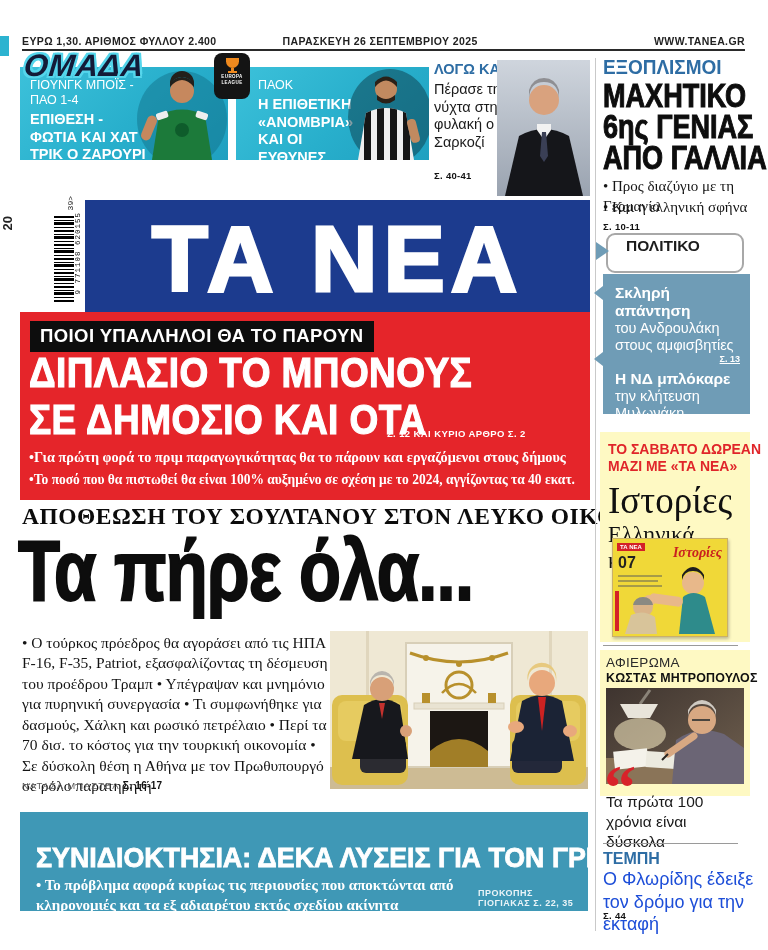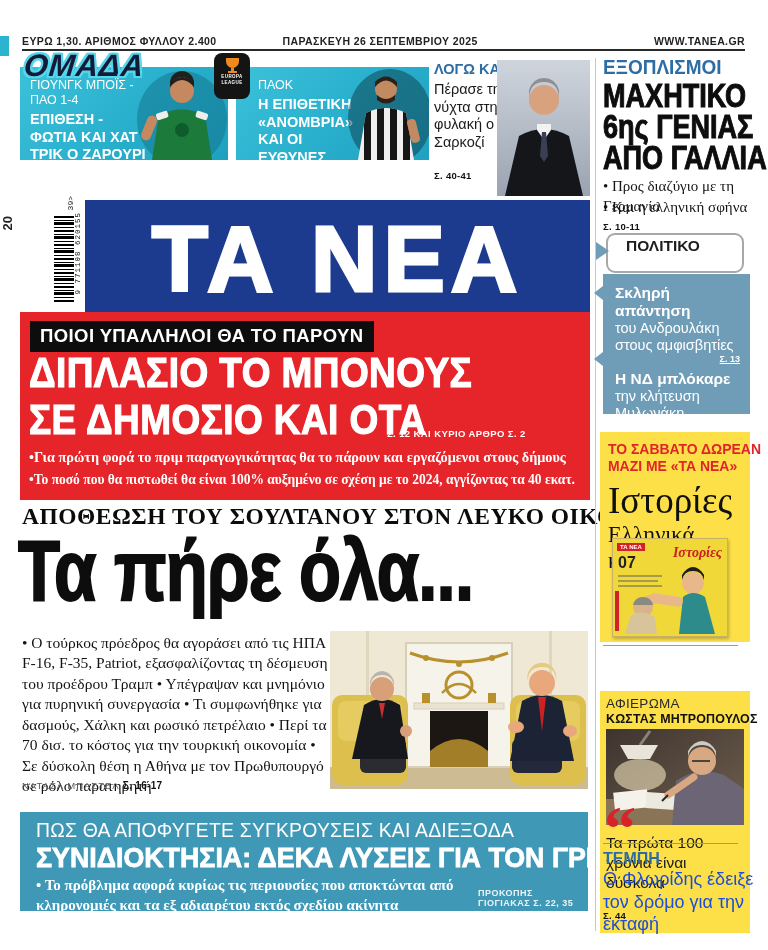--- a/index.html
+++ b/index.html
@@ -77,21 +77,21 @@
   .pol-h1{font-size:15.5px;font-weight:bold;color:#1c1c1c;line-height:1.1;}
   .pol-h2{font-size:15.5px;color:#a16207;line-height:1.1;margin-top:35px;}
   .pol-arrow{width:0;height:0;border-top:9px solid transparent;border-bottom:9px solid transparent;
              border-left:13px solid #6f9cb6;}
   .polbox{background:#6f9cb6;color:#fff;}
   .pol-bold{font-size:15.5px;font-weight:bold;line-height:1.15;}
   .pol-rest{font-size:14.5px;line-height:1.18;}
   .pol-page{font-size:9px;font-weight:bold;text-align:right;text-decoration:underline;}
   .notch{width:0;height:0;border-top:7px solid transparent;border-bottom:7px solid transparent;
          border-right:9px solid #6f9cb6;}
-  .graypanel{background:#fde047;}
+  .graypanel{background:#fef9c3;}
   .promo-kicker{font-size:15px;font-weight:bold;color:#e0252a;line-height:1.15;}
   .promo-title{font-family:"Liberation Serif",serif;font-size:37px;color:#101010;}
   .promo-sub{font-family:"Liberation Serif",serif;font-size:22.5px;color:#101010;}
   .cover{background:#f0d838;border:1px solid #c9b06a;box-shadow:1px 2px 3px rgba(0,0,0,.25);}
   .cover-brand{background:#d42027;color:#fff;font-size:6px;font-weight:bold;padding:1px 3px;}
   .cover-num{font-size:16px;font-weight:bold;color:#222;}
   .cover-title{font-family:"Liberation Serif",serif;font-style:italic;font-weight:bold;
                color:#c9201f;font-size:14px;}
   .cover-line{height:2px;background:#6a6a55;opacity:.55;}
   .feat-kicker{font-size:13.5px;color:#2b2b2b;letter-spacing:.3px;}
@@ -253,23 +253,20 @@
       <path d="M180,130 L192,70 Q212,58 232,70 L244,130 Z" fill="#1b2335"></path>
       <circle cx="212" cy="52" r="13" fill="#e8a87c"></circle>
       <path d="M198,50 Q198,36 212,36 Q227,36 226,52 Q228,40 220,34 Q208,28 200,38 Q196,44 198,50 Z" fill="#e7c97f"></path>
       <path d="M208,66 L212,100 L216,66 Z" fill="#cc2222"></path>
       <ellipse cx="186" cy="96" rx="8" ry="6" fill="#e8a87c"></ellipse>
       <ellipse cx="240" cy="100" rx="7" ry="6" fill="#e8a87c"></ellipse>
     </g>
   </svg>
 
   <div class="abs bluebox" style="left:20px;top:812px;width:568px;height:99px;">
-    <div class="abs nowrap" style="left:16px;top:7px;">
-      <span class="cx bb-kicker" style="transform:scaleX(.97);">ΠΩΣ ΘΑ ΑΠΟΦΥΓΕΤΕ ΣΥΓΚΡΟΥΣΕΙΣ ΚΑΙ ΑΔΙΕΞΟΔΑ</span>
-    </div>
     <div class="abs nowrap" style="left:16px;top:29px;">
       <span class="cx bb-h" style="transform:scaleX(.94);">ΣΥΝΙΔΙΟΚΤΗΣΙΑ: ΔΕΚΑ ΛΥΣΕΙΣ ΓΙΑ ΤΟΝ ΓΡΙΦΟ</span>
     </div>
     <div class="abs bb-bullet" style="left:16px;top:64px;width:430px;">• Το πρόβλημα αφορά κυρίως τις περιουσίες που αποκτώνται από κληρονομιές και τα εξ αδιαιρέτου εκτός σχεδίου ακίνητα</div>
     <div class="abs bb-byline" style="left:432px;top:76px;margin-left:26px;">
       <span>ΠΡΟΚΟΠΗΣ ΓΙΟΓΙΑΚΑΣ</span>
       <span>Σ. 22, 35</span>
     </div>
   </div>
 
@@ -328,21 +325,21 @@
         <rect x="28" y="28" width="34" height="10" rx="5" fill="#e8b88a" transform="rotate(8 45 33)"></rect>
         <circle cx="28" cy="34" r="6" fill="#e8b88a"></circle>
         <circle cx="22" cy="40" r="10" fill="#d9b48a"></circle>
         <path d="M12,38 Q14,30 22,30 Q30,30 32,38 Z" fill="#8a8a82"></path>
         <path d="M4,67 L10,48 Q22,42 34,50 L36,67 Z" fill="#d8c49a"></path>
       </svg>
     </div>
   </div>
   <div class="abs rule-h" style="left:603px;top:645px;width:135px;"></div>
 
-  <div class="abs graypanel" style="left:600px;top:650px;width:150px;height:242px;margin-top:41px;">
+  <div class="abs graypanel" style="left:600px;top:650px;width:150px;height:146px;">
     <div class="feat-kicker" style="padding:5px 0 0 6px;">ΑΦΙΕΡΩΜΑ</div>
     <div class="feat-name nowrap" style="padding-left:6px;"><span class="cx" style="transform:scaleX(.92);">ΚΩΣΤΑΣ ΜΗΤΡΟΠΟΥΛΟΣ</span></div>
     <svg class="abs" style="left:6px;top:38px;" width="138" height="96" viewBox="0 0 138 96">
       <defs>
         <linearGradient id="mitbg" x1="0" y1="0" x2="1" y2="1">
           <stop offset="0" stop-color="#3e342f"></stop>
             <stop offset="1" stop-color="#70604f"></stop>
         </linearGradient>
       </defs>
       <rect width="138" height="96" fill="url(#mitbg)"></rect>

